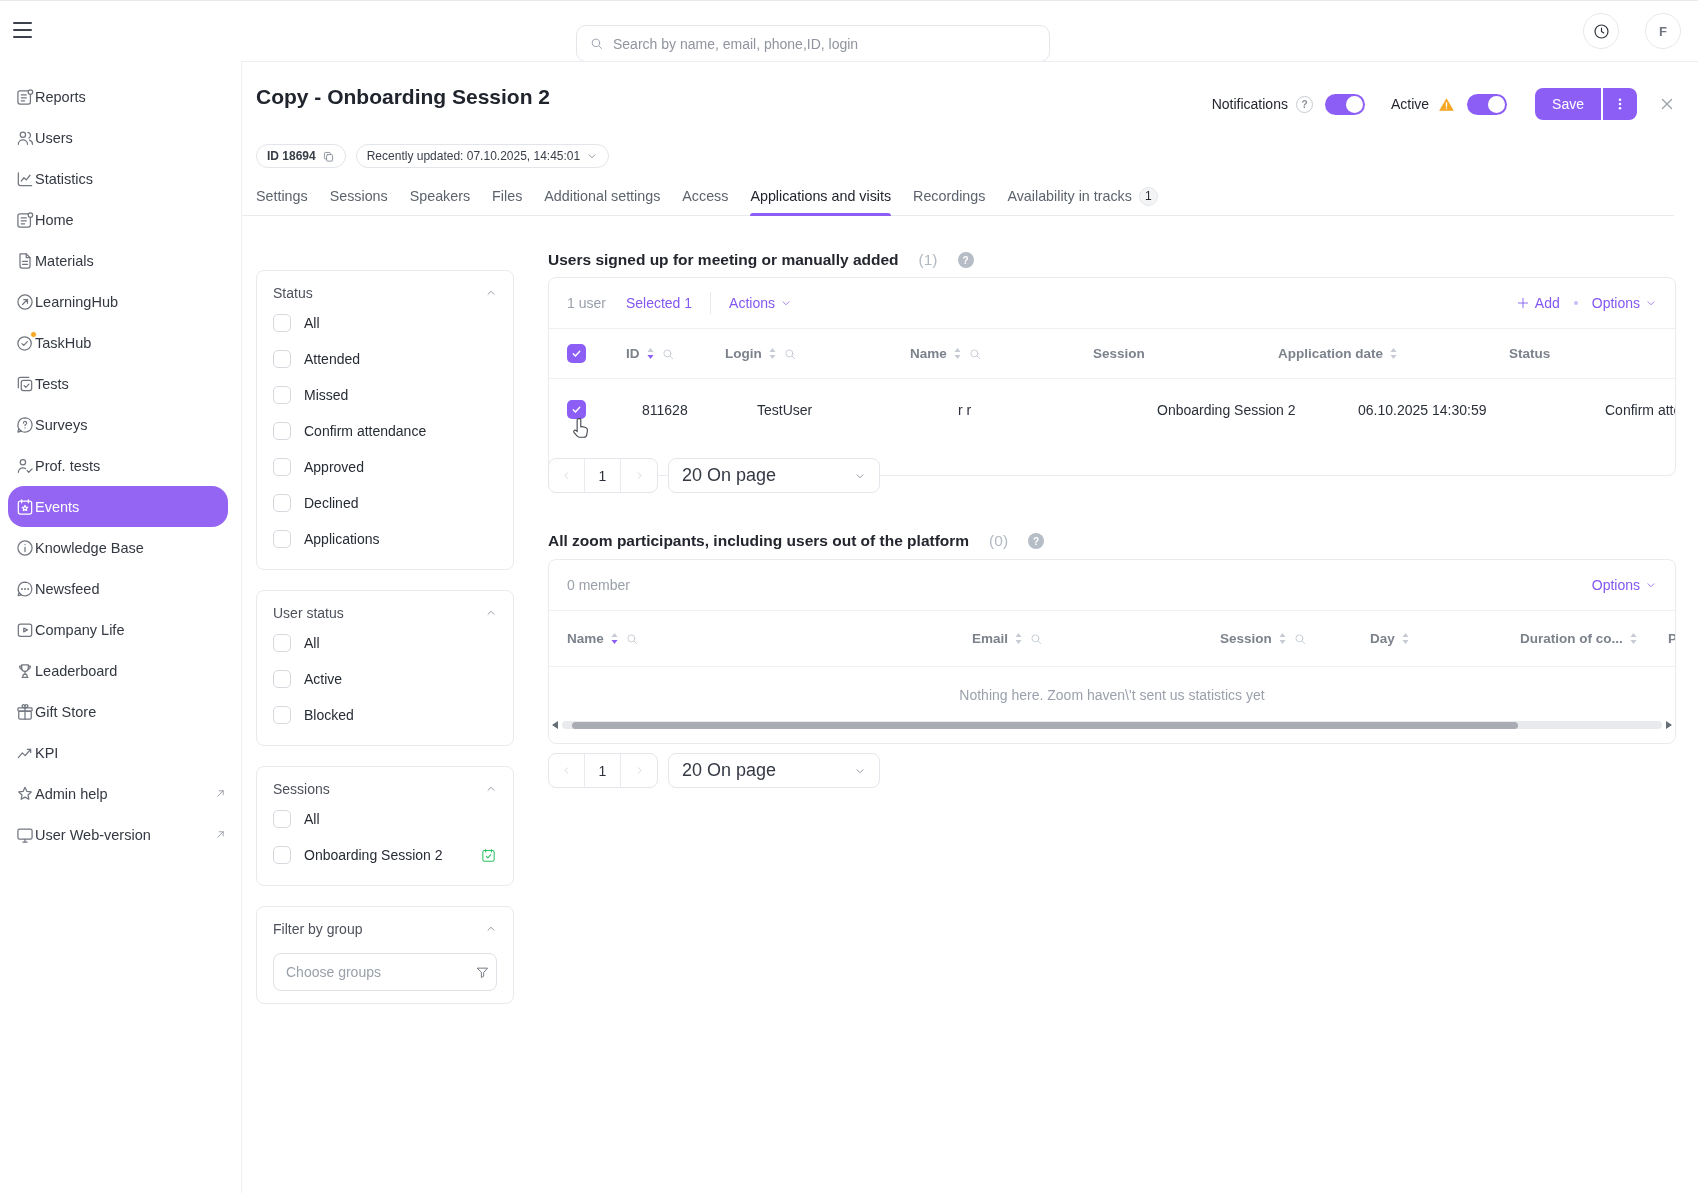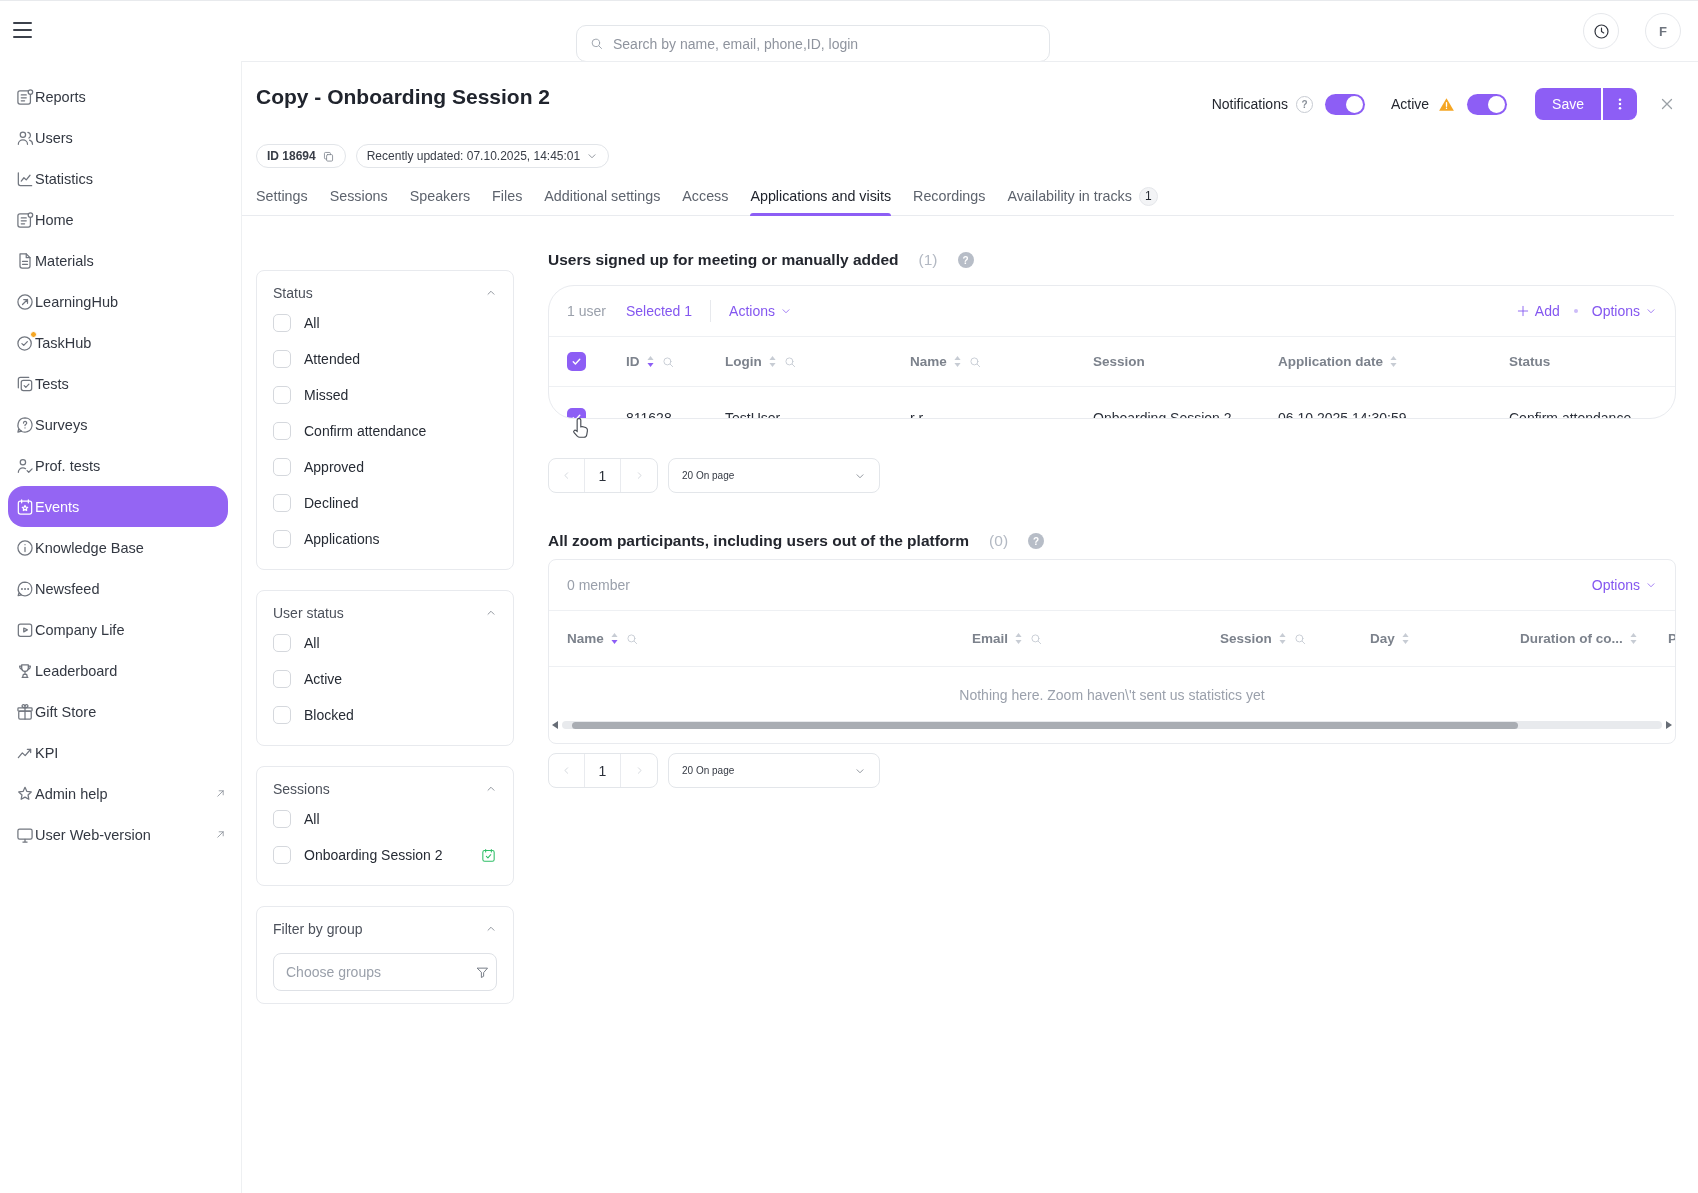--- a/index.html
+++ b/index.html
@@ -83,41 +83,41 @@
   .ginput input::placeholder { color:#9aa0aa; }
   .funnel { width:15px; height:15px; color:#6f7580; cursor:pointer; }
   .funnel svg { width:15px; height:15px; }
 
   
   .sec-title { position:absolute; left:548px; font-size:15.5px; font-weight:700; color:#23262e; display:flex; gap:20px; align-items:center; }
   .count { color:#b3b9c3; font-weight:400; }
   .qmark { width:16px; height:16px; border-radius:50%; background:#b7bdc7; color:#fff; font-size:10px; font-weight:700; display:flex; align-items:center; justify-content:center; cursor:pointer; }
 
   .card { position:absolute; left:548px; width:1128px; border:1px solid #e9ebef; border-radius:8px; background:#fff; overflow:hidden; }
-  #card1 { top:284px; height:134px;border-radius:26px; }
+  #card1 { top:276px; height:199px; }
   #card2 { top:558px; height:185px; }
   .toolbar { height:51px; display:flex; align-items:center; padding:0 18px; border-bottom:1px solid #eef0f3; font-size:14px; }
   .muted { color:#9aa0ab; }
   .link { color:#8457f0; cursor:pointer; display:flex; align-items:center; gap:5px; }
   .link .chev { color:#8457f0; }
   .tb-divider { width:1px; height:22px; background:#e7e9ed; margin:0 18px; }
   .gap20 { margin-left:20px; }
   .right-tools { margin-left:auto; display:flex; align-items:center; gap:14px; }
   .plus { width:14px; height:14px; }
   .plus svg { width:14px; height:14px; }
   .sep-dot { width:4px; height:4px; border-radius:50%; background:#cdbcf8; }
 
   .thead, .trow { display:grid; align-items:center; }
   .g1 { grid-template-columns:64px 99px 185px 183px 185px 231px 1fr; }
   .g2 { grid-template-columns:410px 248px 150px 150px 148px 1fr; }
   .thead { height:50px; border-bottom:1px solid #eef0f3; }
   #card2 .thead { height:56px; }
   .th { display:flex; align-items:center; gap:6px; font-size:13.5px; font-weight:700; color:#7c828c; padding-left:13px; white-space:nowrap; overflow:hidden; }
   .cell-cb { padding-left:18px; display:flex; }
-  .trow { height:61px; font-size:14px; color:#2a2f39; }
+  .trow { height:61px; font-size:14px; color:#2a2f39;gap:16px; }
   .td { padding-left:13px; white-space:nowrap; }
   .sort { width:9px; height:13px; flex:none; cursor:pointer; }
   .sort .tri { fill:#c7ccd4; }
   .sort .tri.on { fill:#8d5ef5; }
   .hsearch { width:14px; height:14px; color:#c4c9d1; flex:none; cursor:pointer; }
   .hsearch svg { width:14px; height:14px; }
 
   .tempty { height:44px; display:flex; align-items:center; justify-content:center; color:#9ba1ac; font-size:14px; margin-top:6px; }
 
   .hscroll { position:absolute; left:3px; right:3px; bottom:13px; height:10px; display:flex; align-items:center; gap:4px; }
@@ -129,21 +129,21 @@
 
   .pager { position:absolute; left:548px; display:flex; align-items:center; gap:10px; }
   #pager1 { top:457px; }
   #pager2 { top:752px; }
   .pgroup { display:flex; border:1px solid #e3e6ea; border-radius:8px; overflow:hidden; height:35px; background:#fff; }
   .pbtn { width:36px; display:flex; align-items:center; justify-content:center; font-size:14px; color:#c3c8cf; border-right:1px solid #e9ebef; cursor:pointer; }
   .pbtn:last-child { border-right:none; }
   .pbtn .chev { color:#c3c8cf; width:11px; height:11px; }
   .pbtn .chev svg { width:11px; height:11px; }
   .pcur { color:#2b303a; }
-  .pselect { width:212px; height:35px; border:1px solid #e3e6ea; border-radius:8px; display:flex; align-items:center; justify-content:space-between; padding:0 13px; font-size:10px; color:#343943; background:#fff; cursor:pointer;text-align:right; }
+  .pselect { width:212px; height:35px; border:1px solid #e3e6ea; border-radius:8px; display:flex; align-items:center; justify-content:space-between; padding:0 13px; font-size:18px; color:#343943; background:#fff; cursor:pointer;text-align:right; }
 
   .cursor { position:absolute; left:570px; top:412px; width:26px; height:30px; z-index:30; pointer-events:none; }
 </style>
 </head>
 <body>
 
 <div class="topbar">
   <div class="burger">
       <i></i>
       <i></i>

